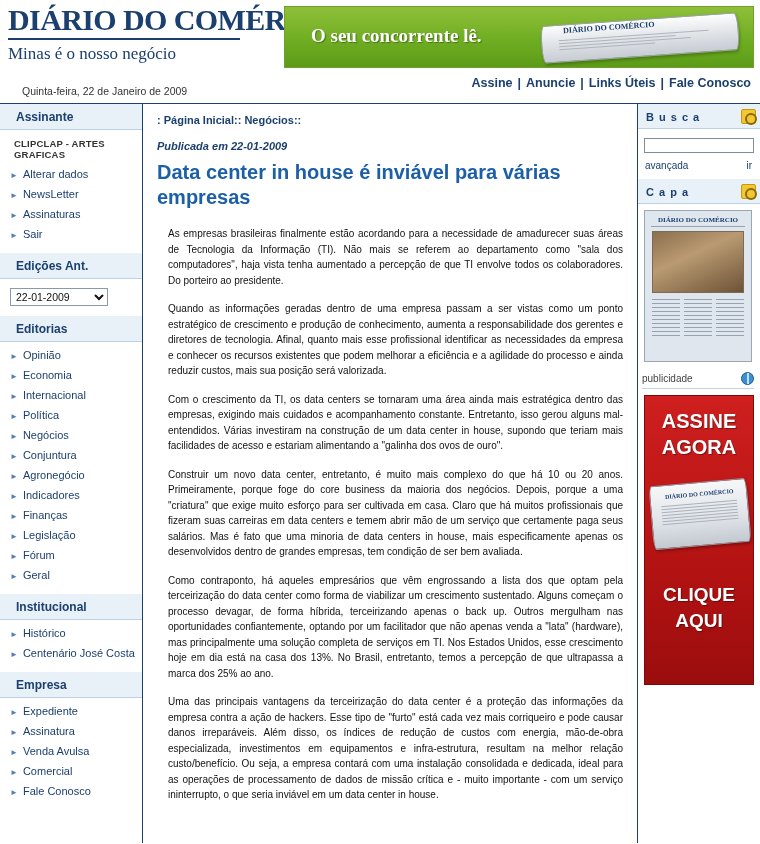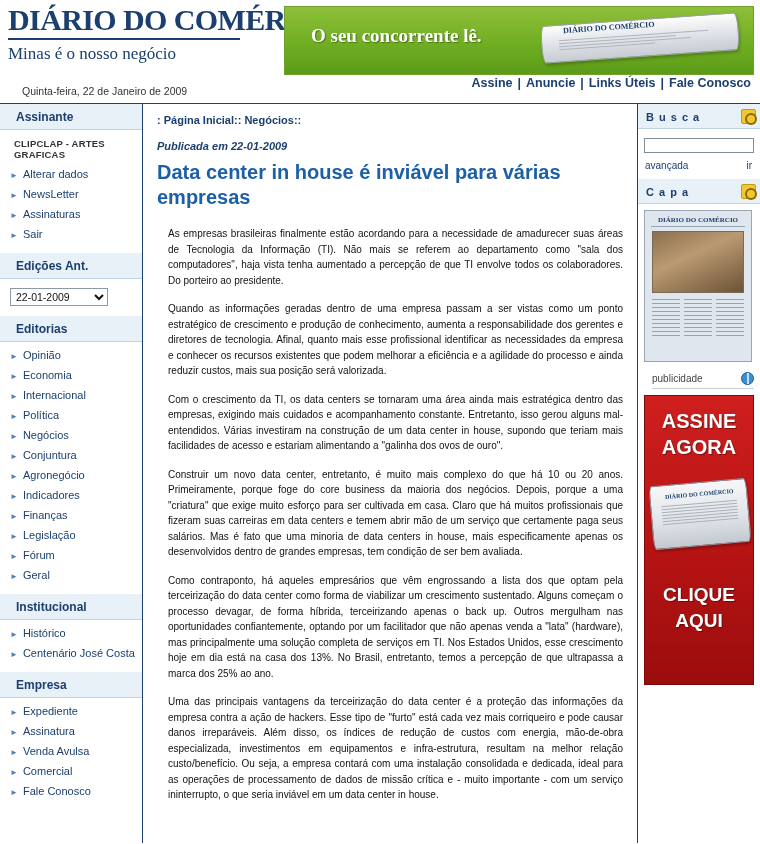--- a/index.html
+++ b/index.html
@@ -51,21 +51,21 @@
   .header-date {
     position: absolute;
     left: 10px; top: 85px;
     font-size: 10.5px;
     color: #333;
     margin-left: 12px;
   }
   .banner {
     position: absolute;
     left: 284px; top: 6px;
-    width: 470px; height: 69px;
+    width: 470px; height: 62px;
     background: linear-gradient(to bottom, #8fbf3a 0%, #6fae22 55%, #5c9b18 100%);
     border: 1px solid #6f9f2c;
     overflow: hidden;
   }
   .banner-text {
     position: absolute;
     left: 26px; top: 18px;
     color: #ffffff;
     font-family: "Liberation Serif", serif;
     font-weight: bold;
@@ -307,21 +307,21 @@
   .capa-cols div { flex: 1; }
   .capa-cols i {
     display: block; height: 1px;
     background: #96a3b0;
     margin-bottom: 3px;
   }
   .pub-row {
     display: flex;
     align-items: center;
     justify-content: space-between;
-    margin: 10px 6px 6px 14px;
+    margin: 10px 6px 6px 4px;
     border-bottom: 1px solid #c8d2dc;
     padding-bottom: 3px;
   }
   .pub-row span.lbl { font-size: 10px; color: #444; }
   .globe-icon {
     width: 13px; height: 13px;
     border-radius: 50%;
     background: #3d8fd1;
     border: 1px solid #1f5c92;
     position: relative;

